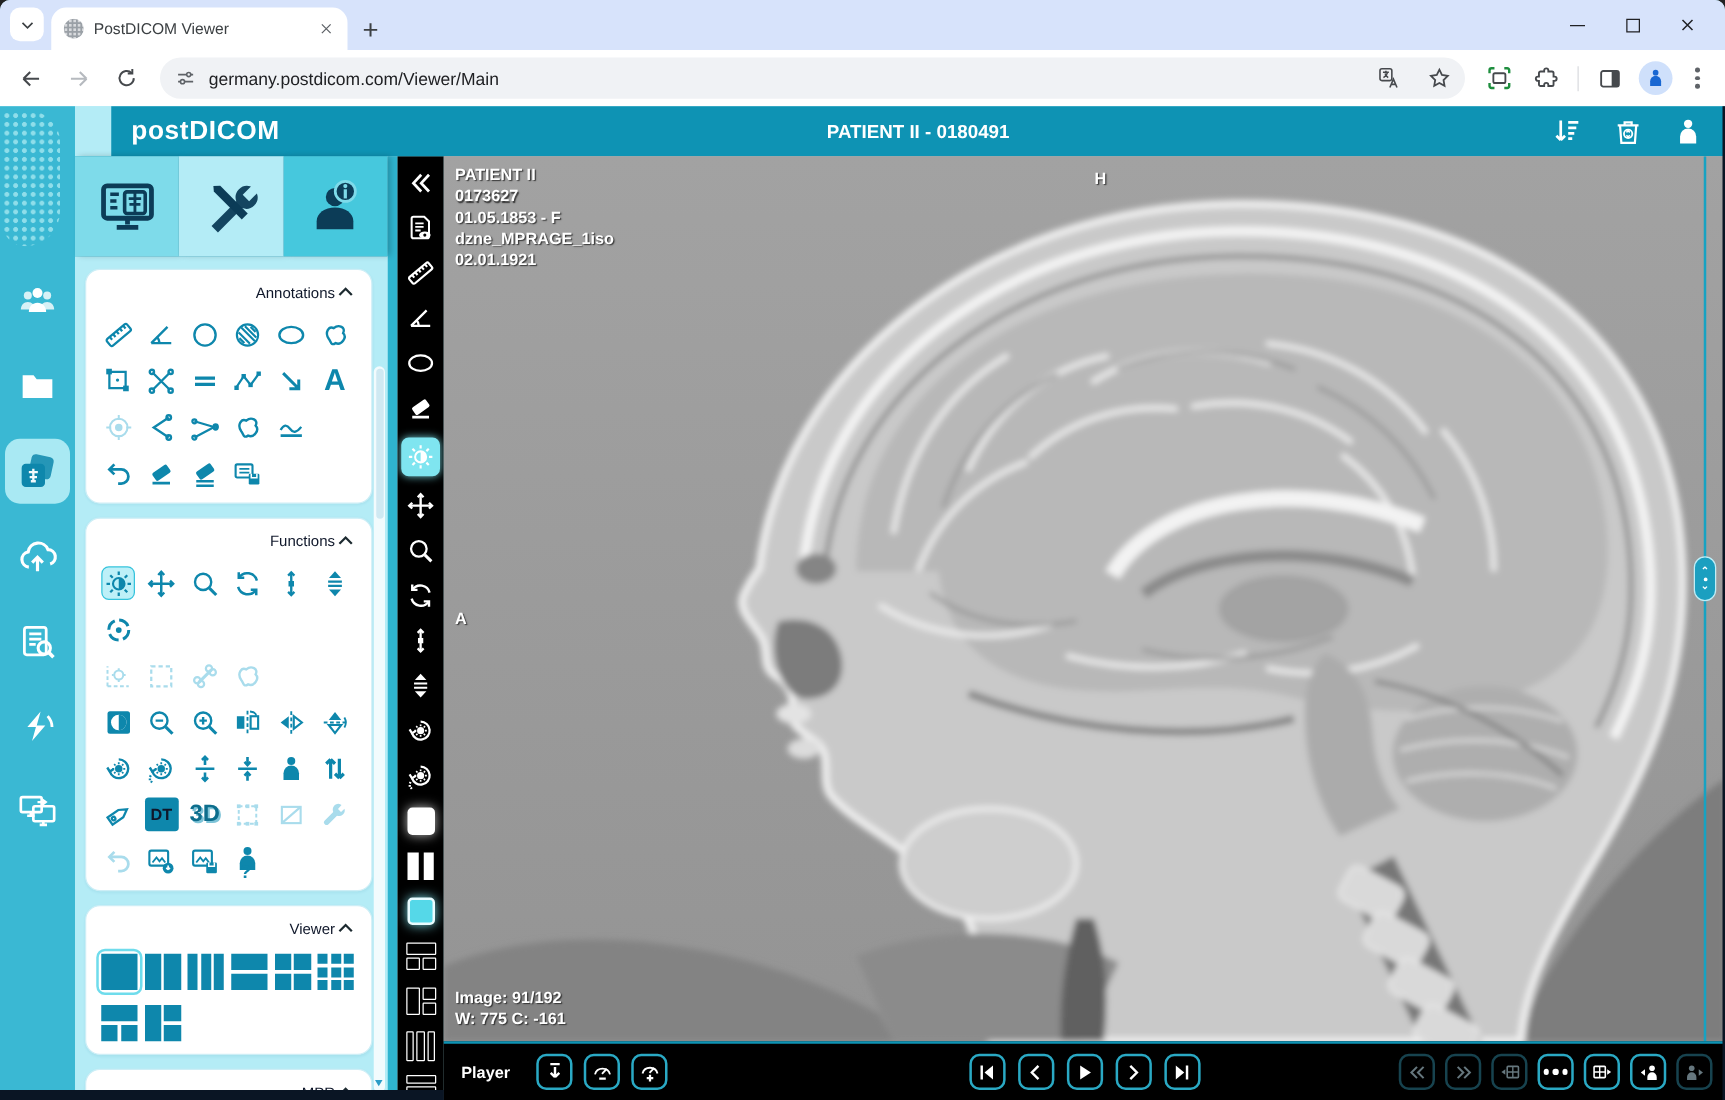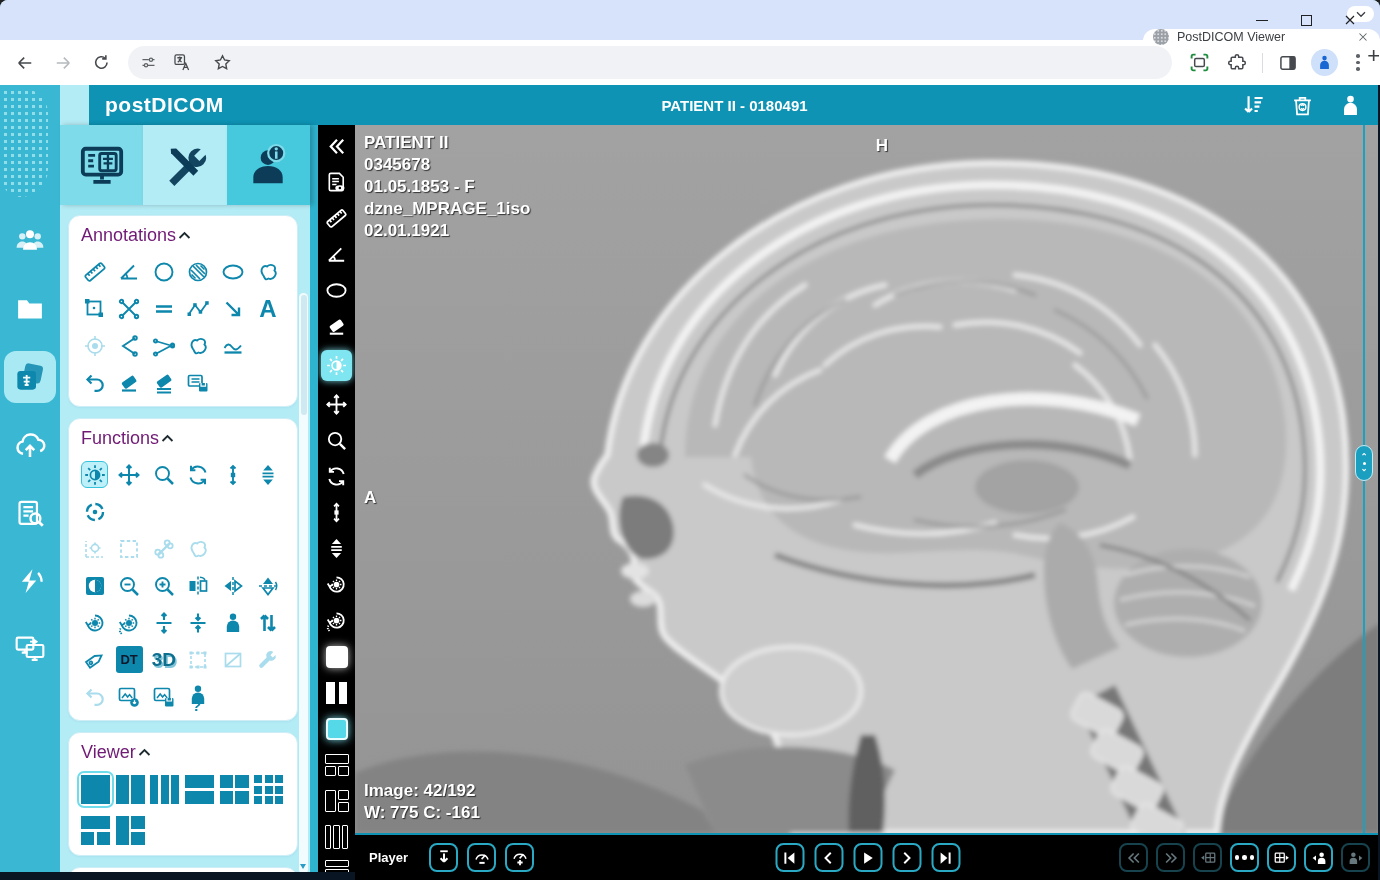--- a/index.html
+++ b/index.html
@@ -3,21 +3,21 @@
 <meta charset="utf-8">
 <style>
   html,body{margin:0;padding:0;background:#222;}
   *{box-sizing:border-box;}
   .window{width:1380px;height:880px;position:relative;font-family:"Liberation Sans",sans-serif;
     background:#b4ecf6;overflow:hidden;border-radius:8px 8px 0 0;}
   svg.i{display:block;}
   use{pointer-events:none;}
 
   
-  .chrome-tabs{height:40px;background:#d7e3fb;display:flex;align-items:flex-end;padding-left:8px;position:relative;flex-direction:column;}
+  .chrome-tabs{height:40px;background:#d7e3fb;display:flex;align-items:flex-end;padding-left:8px;position:relative;}
   .tab-search{width:27px;height:27px;margin:6px 6px 7px 0;border-radius:8px;background:#fff;
     display:grid;place-items:center;color:#3c4043;}
   .btab{width:237px;height:34px;background:#fff;border-radius:12px 12px 0 0;display:flex;align-items:center;
     padding:0 10px;gap:8px;}
   .favicon{width:16px;height:16px;border-radius:50%;background:#9aa0a6;
     background-image:radial-gradient(#d8dadd 1px,transparent 1.2px);background-size:3.5px 3.5px;flex:none;}
   .btab-title{font-size:12.5px;color:#3c4043;flex:1;white-space:nowrap;overflow:hidden;}
   .tab-close{color:#5f6368;}
   .newtab{color:#3c4043;margin:0 0 5px 12px;}
   .win-controls{position:absolute;right:8px;top:0;height:40px;display:flex;align-items:center;}
@@ -57,21 +57,21 @@
   
   .panel{width:250px;display:flex;flex-direction:column;background:#b4ecf6;position:relative;flex:none;}
   .ptabs{height:80px;display:flex;background:#0e93b4;}
   .ptab{flex:1;display:grid;place-items:center;color:#0c3c57;box-shadow:3px 0 5px rgba(0,0,0,.22);}
   .ptab.t1{background:#7edbea;}
   .ptab.t2{background:#b4ecf6;}
   .ptab.t3{background:#46c8dd;}
   .pbody{flex:1;padding:10px 12px 0 8px;overflow:hidden;position:relative;}
   .card{background:#fff;border:1.5px solid #cdeef6;border-radius:12px;padding:9px 12px 10px;margin-bottom:11px;
     box-shadow:0 1px 2px rgba(30,120,150,.08);}
-  .card-h{display:flex;justify-content:flex-start;align-items:center;font-size:18px;color:#701a75;}
+  .card-h{display:flex;justify-content:flex-end;align-items:center;font-size:12px;color:#0f172a;}
   .chev{color:#1d2a30;}
   .grid6{display:grid;grid-template-columns:repeat(6,1fr);gap:10px 4px;margin-top:12px;color:#0e87ac;}
   .cell{width:27px;height:27px;display:grid;place-items:center;}
   .cell.dim{color:#a9dcec;}
   .cell.sel{background:#bdf0f8;border:1.5px solid #35c3dc;border-radius:6px;}
   .cell .i{width:24px;height:24px;}
   .tA{font-size:24px;font-weight:700;line-height:1;color:#0e87ac;}
   .tDT{width:27px;height:27px;background:#0e87ac;color:#0f172a;border-radius:3px;display:grid;place-items:center;
     font-size:13px;font-weight:700;}
   .t3D{font-size:19px;font-weight:800;color:#0d6e8d;text-shadow:1.5px 1.5px 0 #7fc4d8;line-height:1;}
@@ -111,21 +111,21 @@
   .olt.a .w2{grid-column:1/3;}
   .olt.b{grid-template-columns:1fr 1fr;grid-template-rows:1fr 1fr;}
   .olt.b .h2{grid-row:1/3;}
   .olt.c{grid-template-columns:1fr 1fr 1fr;height:24px;}
   .olt.d{grid-template-rows:1fr 1fr 1fr;height:26px;}
 
   
   .vcol{flex:1;display:flex;flex-direction:column;min-width:0;}
   .viewport{height:708px;position:relative;background:#9c9c9c;overflow:hidden;flex:none;}
   .mri{position:absolute;inset:0;width:100%;height:100%;}
-  .ov{position:absolute;color:#fff;font-size:17px;font-weight:700;line-height:1.3;
+  .ov{position:absolute;color:#fff;font-size:13px;font-weight:700;line-height:1.3;
     text-shadow:1px 1px 1px rgba(40,40,40,.9);}
   .ov-tl{left:9px;top:7px;}
   .ov-h{left:50.8%;top:10px;}
   .ov-a{left:9px;top:362px;}
   .ov-bl{left:9px;bottom:9px;}
   .vslider-track{position:absolute;right:15px;top:0;bottom:0;width:2.5px;background:#17a2c2;}
   .vslider-handle{position:absolute;right:7px;top:320px;width:18px;height:36px;background:#1b9fc0;
     border:1px solid #bfeef7;border-radius:9px;display:flex;flex-direction:column;align-items:center;
     justify-content:center;color:#fff;gap:1px;}
   .vslider-handle .c{font-size:8px;line-height:.8;font-weight:700;}
@@ -625,20 +625,21 @@
         <svg class="i" width="19" height="19" viewBox="0 0 24 24">
           <use href="#ic-reload"></use>
         </svg>
       </span>
     <div class="urlbar">
       <span style="color:#5f6368">
           <svg class="i" width="17" height="17" viewBox="0 0 24 24">
             <use href="#ic-tune"></use>
           </svg>
         </span>
+      <span class="url-text">germany.postdicom.com/Viewer/Main</span>
       <span class="cbtn">
           <svg class="i" width="19" height="19" viewBox="0 0 24 24">
             <use href="#ic-translate"></use>
           </svg>
         </span>
       <span class="cbtn">
           <svg class="i" width="19" height="19" viewBox="0 0 24 24">
             <use href="#ic-star"></use>
           </svg>
         </span>
@@ -1313,29 +1314,29 @@
                   <rect x="738" y="612" width="48" height="30" rx="7" transform="rotate(28 762 627)"></rect>
                   <rect x="758" y="649" width="48" height="30" rx="7" transform="rotate(28 782 664)"></rect>
                   <rect x="778" y="686" width="48" height="30" rx="7" transform="rotate(28 802 701)"></rect>
                 </g>
                 <path d="M862 708c2-44 26-86 55-140" stroke="#f0f0f0" stroke-width="5" fill="none"></path>
               </g>
             </svg>
 
             <div class="ov ov-tl">
               <div>PATIENT II</div>
-              <div>0345678</div>
+              <div>0173627</div>
               <div>01.05.1853 - F</div>
               <div>dzne_MPRAGE_1iso</div>
               <div>02.01.1921</div>
             </div>
             <div class="ov ov-h">H</div>
             <div class="ov ov-a">A</div>
             <div class="ov ov-bl">
-              <div>Image: 42/192</div>
+              <div>Image: 91/192</div>
               <div>W: 775 C: -161</div>
             </div>
 
             <div class="vslider-track"></div>
             <div class="vslider-handle">
               <span class="c">⌃</span>
                 <span class="d"></span>
                 <span class="c">⌄</span>
             </div>
           </div>

